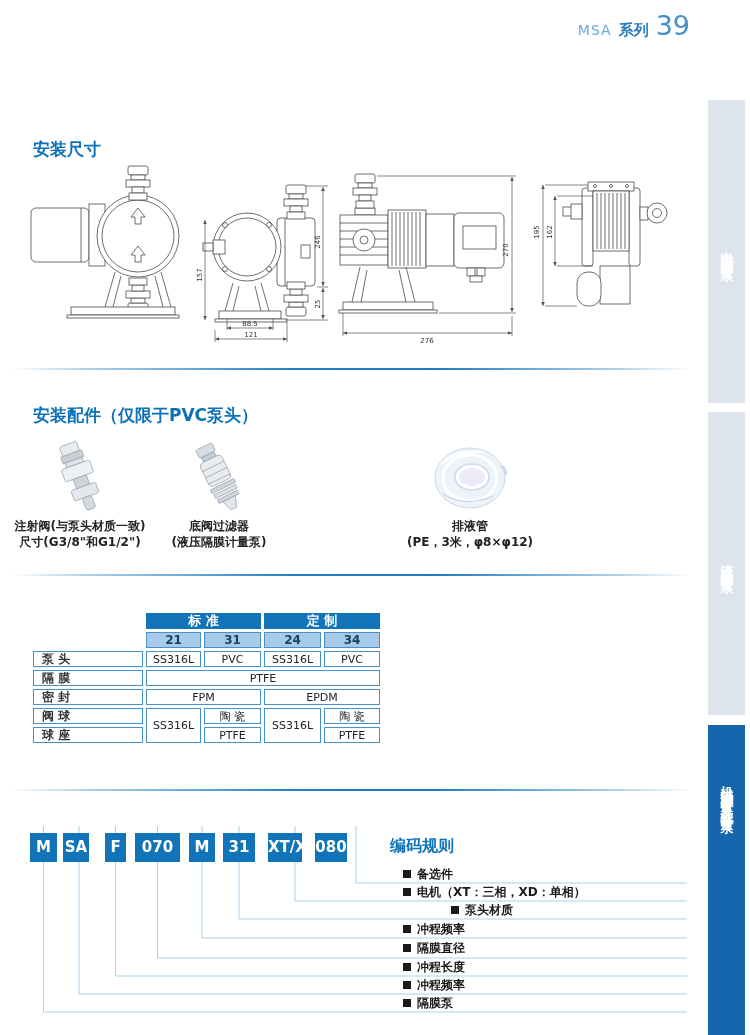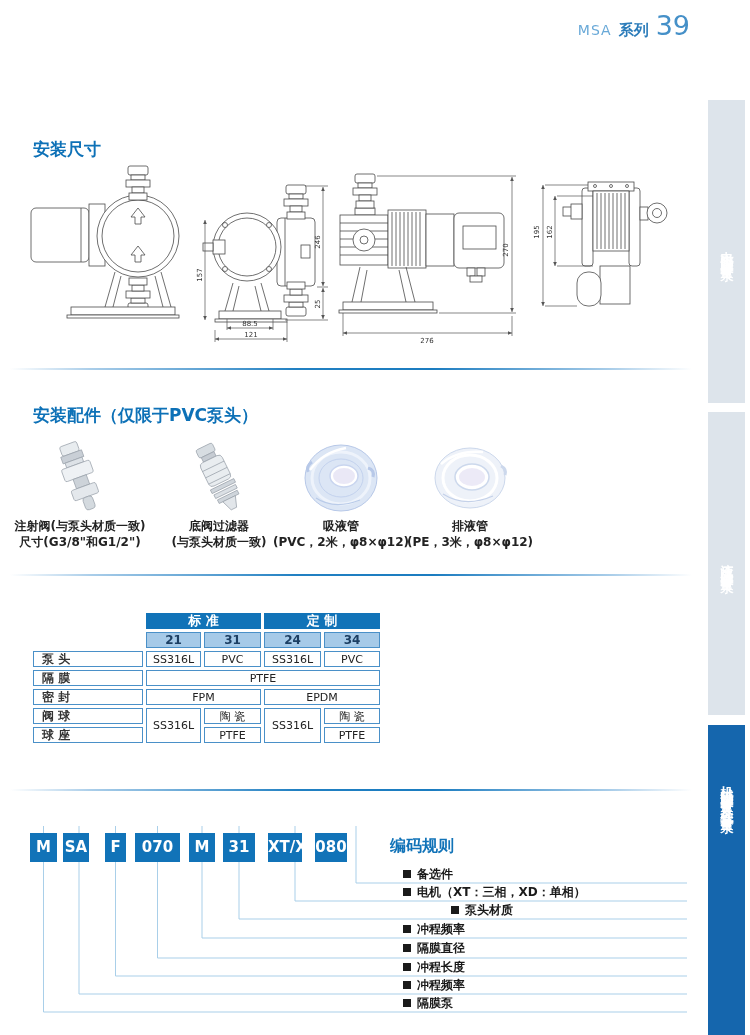--- a/index.html
+++ b/index.html
@@ -233,40 +233,23 @@
           <rect x="28" y="19" width="24" height="26" rx="4" fill="#e9edf0"></rect>
           <path d="M28,27 h24 M28,34 h24 M28,41 h24" fill="none"></path>
           <rect x="27" y="47" width="26" height="4" fill="#cfd5db"></rect>
           <rect x="28" y="53" width="24" height="4" fill="#dbe0e5"></rect>
           <rect x="29" y="59" width="22" height="4" fill="#cfd5db"></rect>
           <path d="M33,63 h14 l-4,11 h-6 z" fill="#e2e6ea"></path>
         </g>
       </svg>
     </div>
     <div class="acc-cap">底阀过滤器</div>
-    <div class="acc-cap">(与泵头材质一致)</div>
-  </div>
-
-  <div class="acc-item" style="left:256px;top:438px;">
-    <div class="acc-img">
-      <svg width="86" height="76" viewBox="0 0 86 76">
-        <ellipse cx="43" cy="38" rx="36" ry="33" fill="#dce6f5" stroke="#b7c8e8" stroke-width="1"></ellipse>
-        <ellipse cx="43" cy="38" rx="29" ry="26" fill="none" stroke="#eef3fb" stroke-width="3"></ellipse>
-        <ellipse cx="43" cy="38" rx="22" ry="19" fill="none" stroke="#c3d2ee" stroke-width="1"></ellipse>
-        <ellipse cx="46" cy="36" rx="14" ry="11" fill="#ffffff" stroke="#c9d5ef" stroke-width="1.5"></ellipse>
-        <ellipse cx="46" cy="36" rx="11" ry="8" fill="#dcd9f0" opacity="0.6"></ellipse>
-        <path d="M12,30 Q25,12 48,8" fill="none" stroke="#ffffff" stroke-width="2.5"></path>
-        <path d="M18,58 Q36,70 62,60" fill="none" stroke="#b9cbe9" stroke-width="1.2"></path>
-        <path d="M14,22 q-6,4 -4,10" fill="none" stroke="#b7c8e8" stroke-width="3"></path>
-        <path d="M70,28 q7,2 5,9" fill="none" stroke="#b7c8e8" stroke-width="3"></path>
-      </svg>
-    </div>
-    <div class="acc-cap">吸液管</div>
-    <div class="acc-cap">(PVC，2米，φ8×φ12)</div>
-  </div>
+    <div class="acc-cap">(液压隔膜计量泵)</div>
+  </div>
+
 
   <div class="acc-item" style="left:385px;top:438px;">
     <div class="acc-img">
       <svg width="86" height="72" viewBox="0 0 86 72">
         <ellipse cx="43" cy="36" rx="35" ry="30" fill="#eef2f9" stroke="#ccd8ec" stroke-width="1"></ellipse>
         <ellipse cx="43" cy="36" rx="27" ry="23" fill="none" stroke="#ffffff" stroke-width="3"></ellipse>
         <ellipse cx="45" cy="35" rx="17" ry="13" fill="#ffffff" stroke="#ccd8ec" stroke-width="1.5"></ellipse>
         <ellipse cx="45" cy="35" rx="13" ry="9" fill="#dcd9f0" opacity="0.55"></ellipse>
         <path d="M14,22 Q30,8 56,10" fill="none" stroke="#ffffff" stroke-width="2.5"></path>
         <path d="M16,52 Q38,66 66,54" fill="none" stroke="#c4d1e9" stroke-width="1.2"></path>

